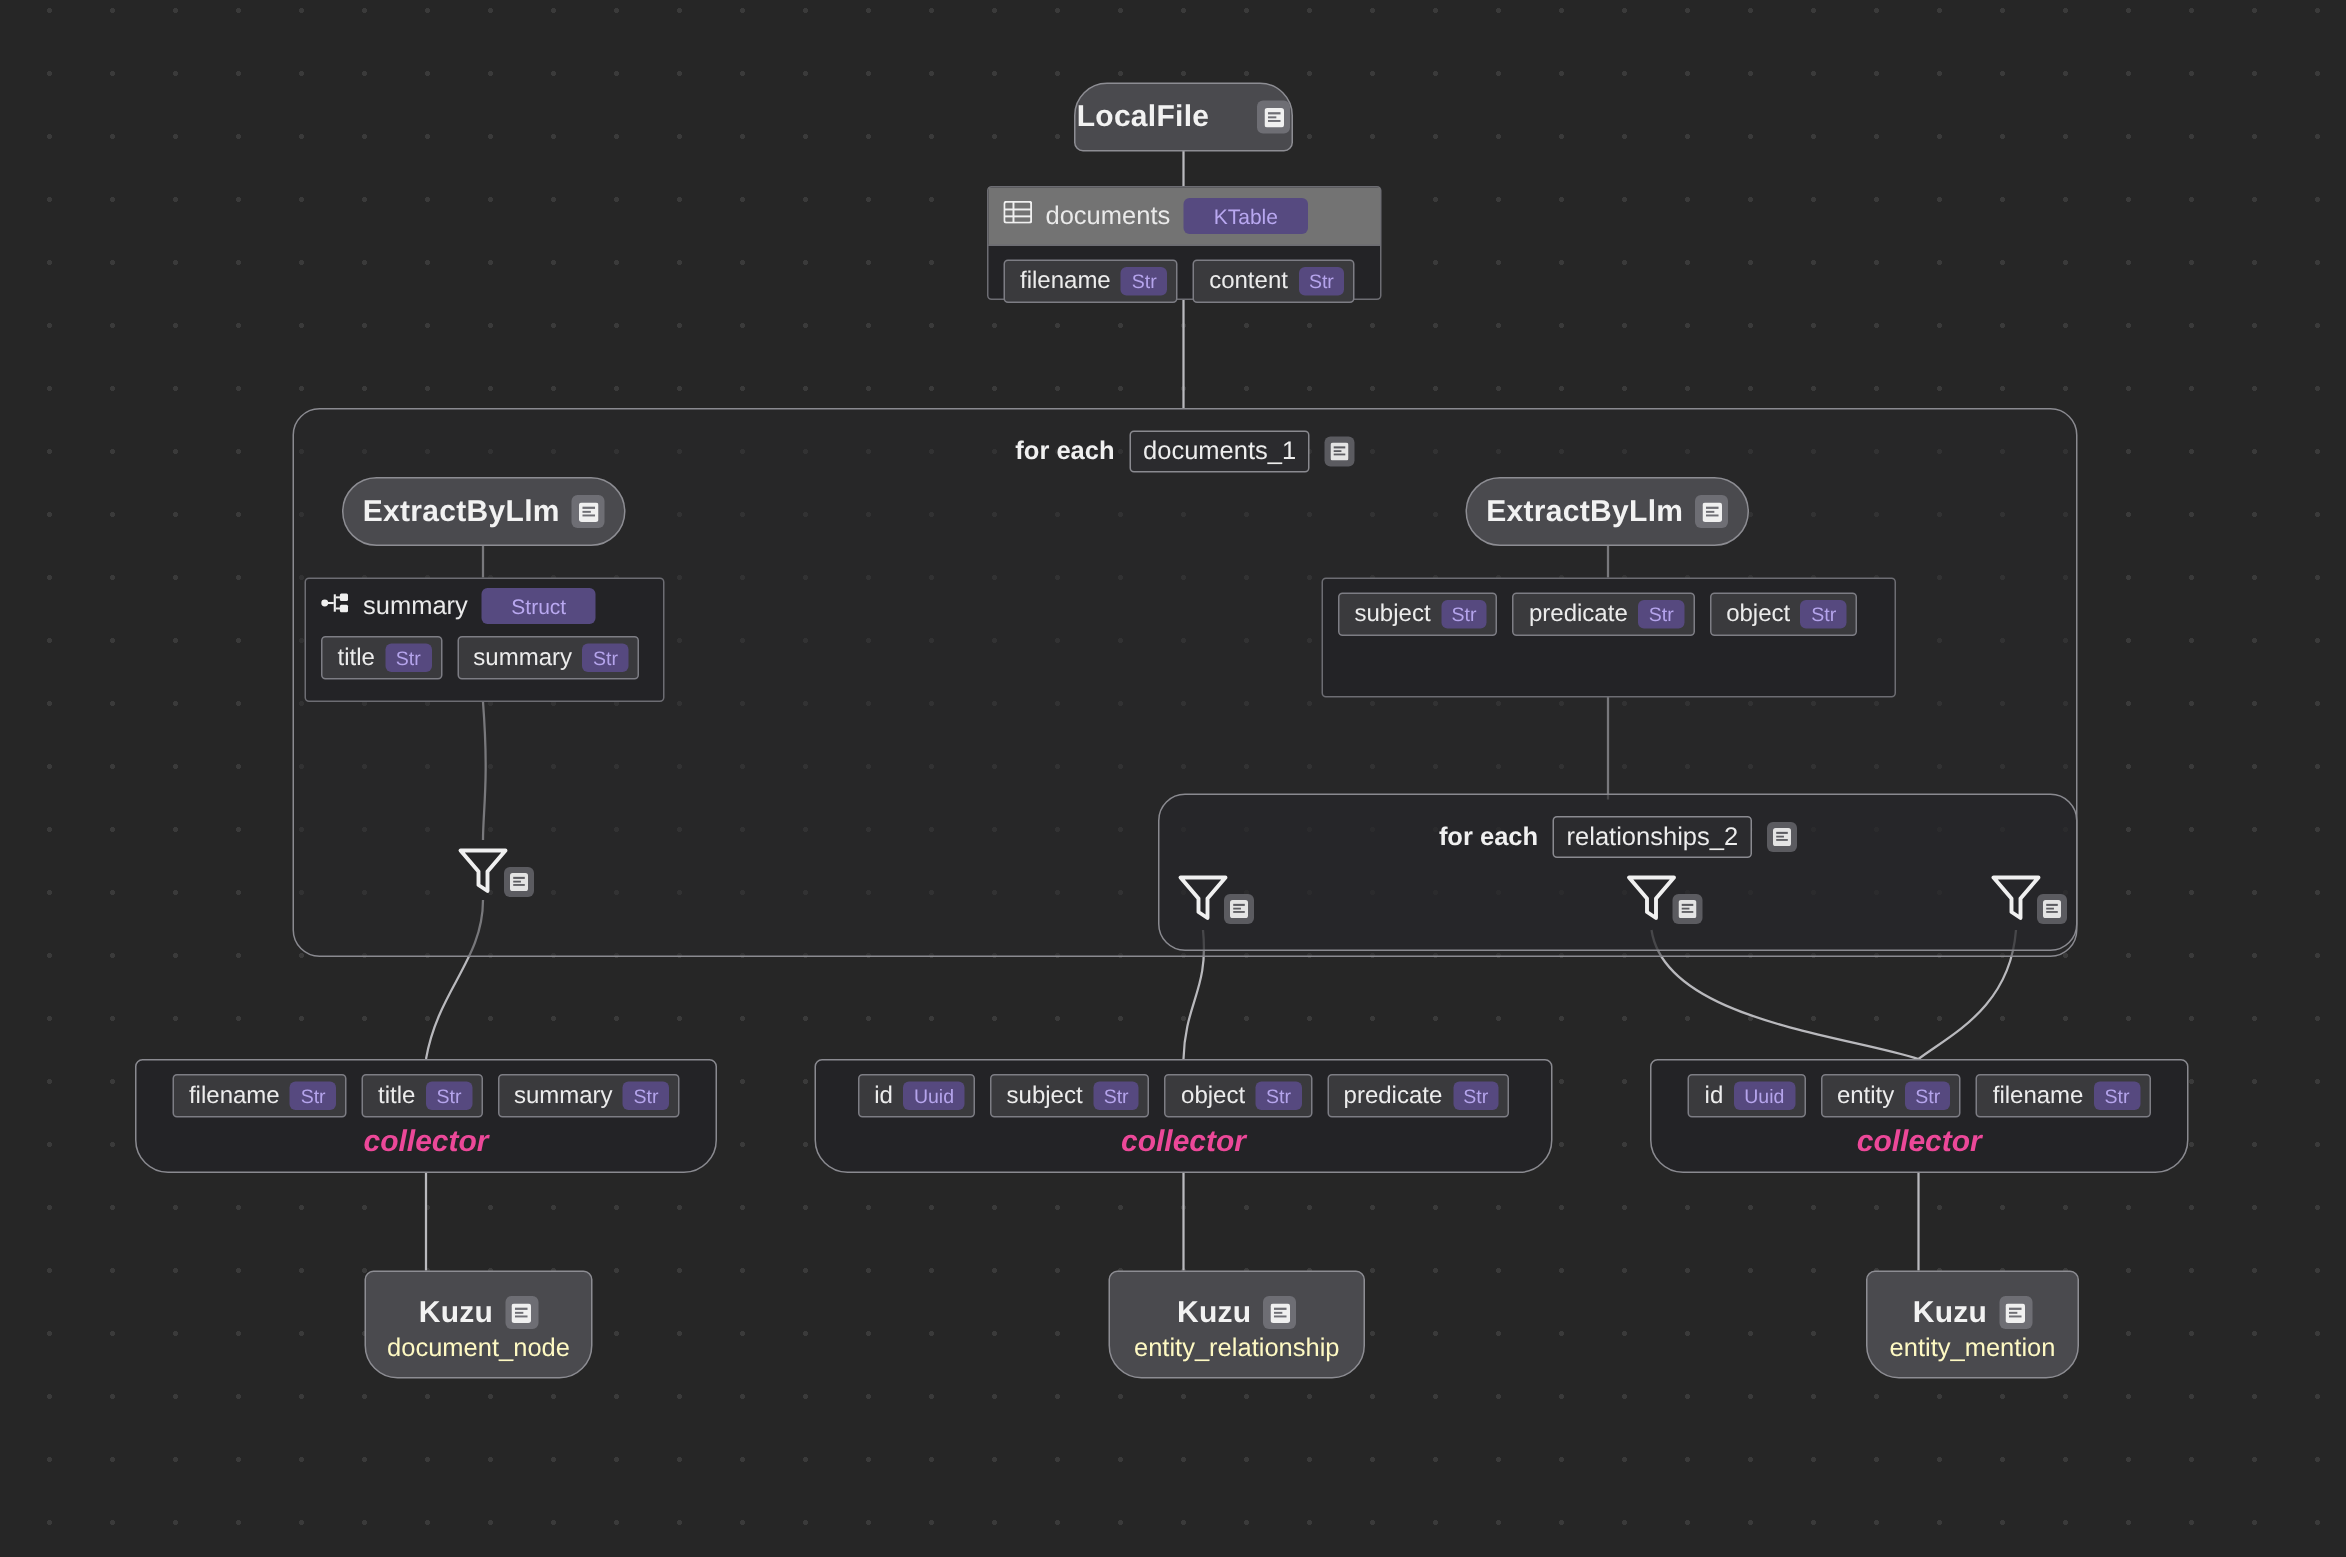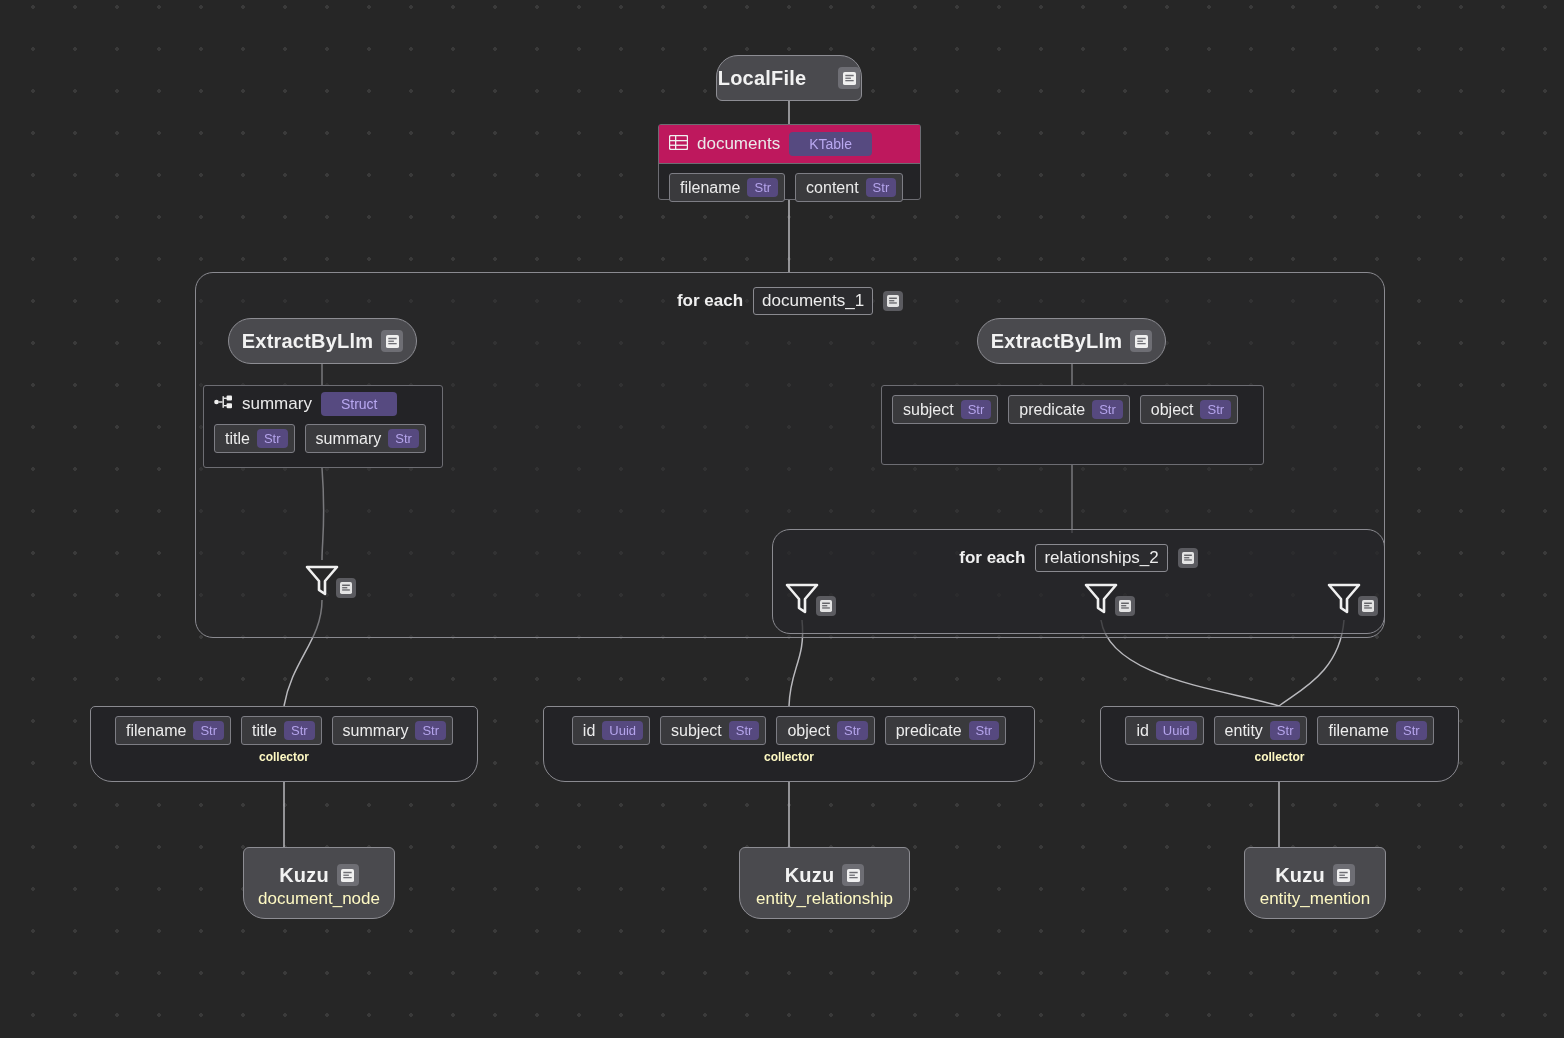--- a/index.html
+++ b/index.html
@@ -48,21 +48,21 @@
   .tablebox {
     background: #232326;
     border: 1px solid #6d6d73;
     border-radius: 3px;
     padding: 0;
   }
   .tbl-head {
     display: flex; align-items: center; gap: 9px;
     padding: 7px 12px 7px 10px;
     border-bottom: 1px solid #6d6d73;
-    background: #be185d;
+    background: #737373;
   }
   .tbl-head-name { font-size: 17px; color: #eaeaea; }
   .tbl-fields { display: flex; gap: 10px; padding: 9px 10px; align-items: center; }
 
   .field {
     display: flex; align-items: center; gap: 7px;
     background: #3a3a3d;
     border: 1px solid #7d7d84;
     border-radius: 3px;
     padding: 4px 6px 4px 10px;
@@ -102,21 +102,21 @@
   
   .collector {
     position: absolute; z-index: 2;
     background: #232326;
     border: 1px solid #8a8a90;
     border-radius: 5px 5px 22px 22px;
     padding: 9px 10px 6px 10px;
     display: flex; flex-direction: column; align-items: center; gap: 5px;
   }
   .collector .row { display: flex; gap: 10px; }
-  .collector .clabel { font-size: 12px; font-weight: bold; color: #fef9c3; padding-bottom: 6px; }
+  .collector .clabel { font-size: 20px; font-weight: bold; color: #ec4899; padding-bottom: 6px; font-style: italic; }
 </style>
 </head>
 <body>
 
 <div id="canvas">
 
   <svg id="edges">
     <g stroke="#b9b9bd" stroke-width="1.5" fill="none">
       <path d="M789,100 L789,124"></path>
       <path d="M789,200 L789,272"></path>

